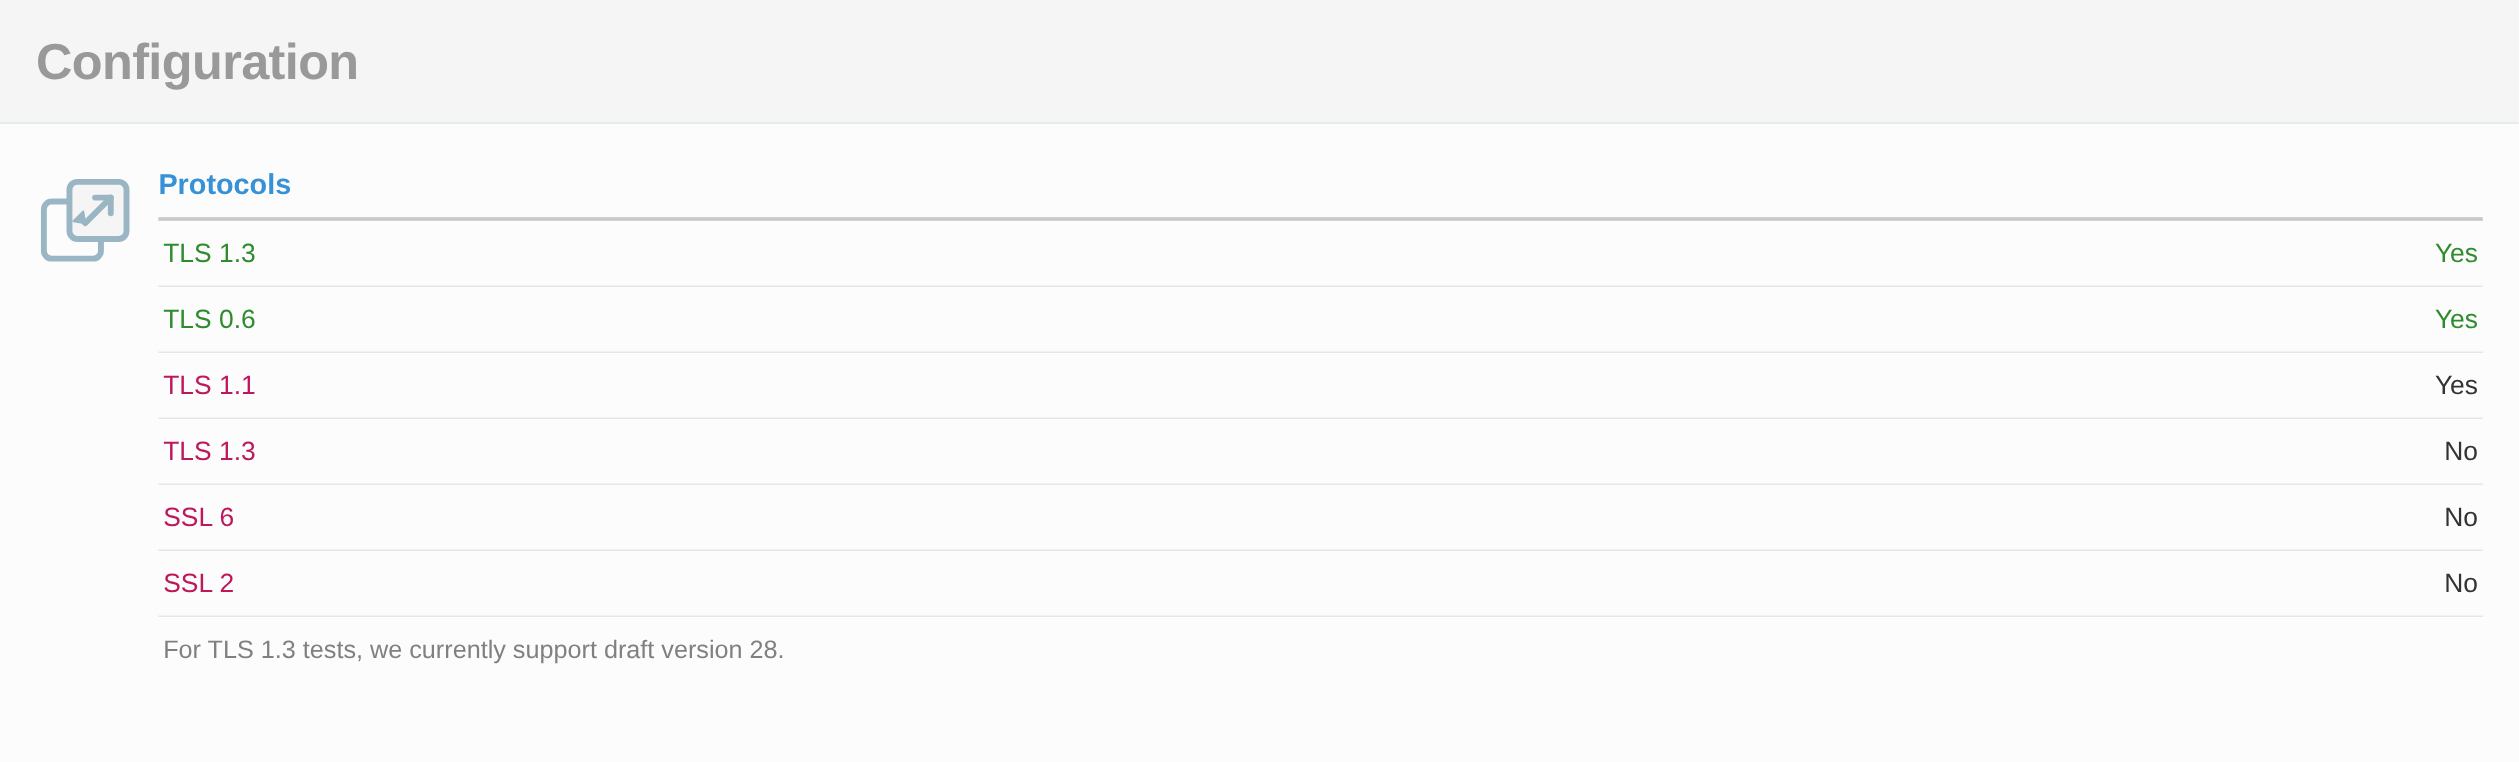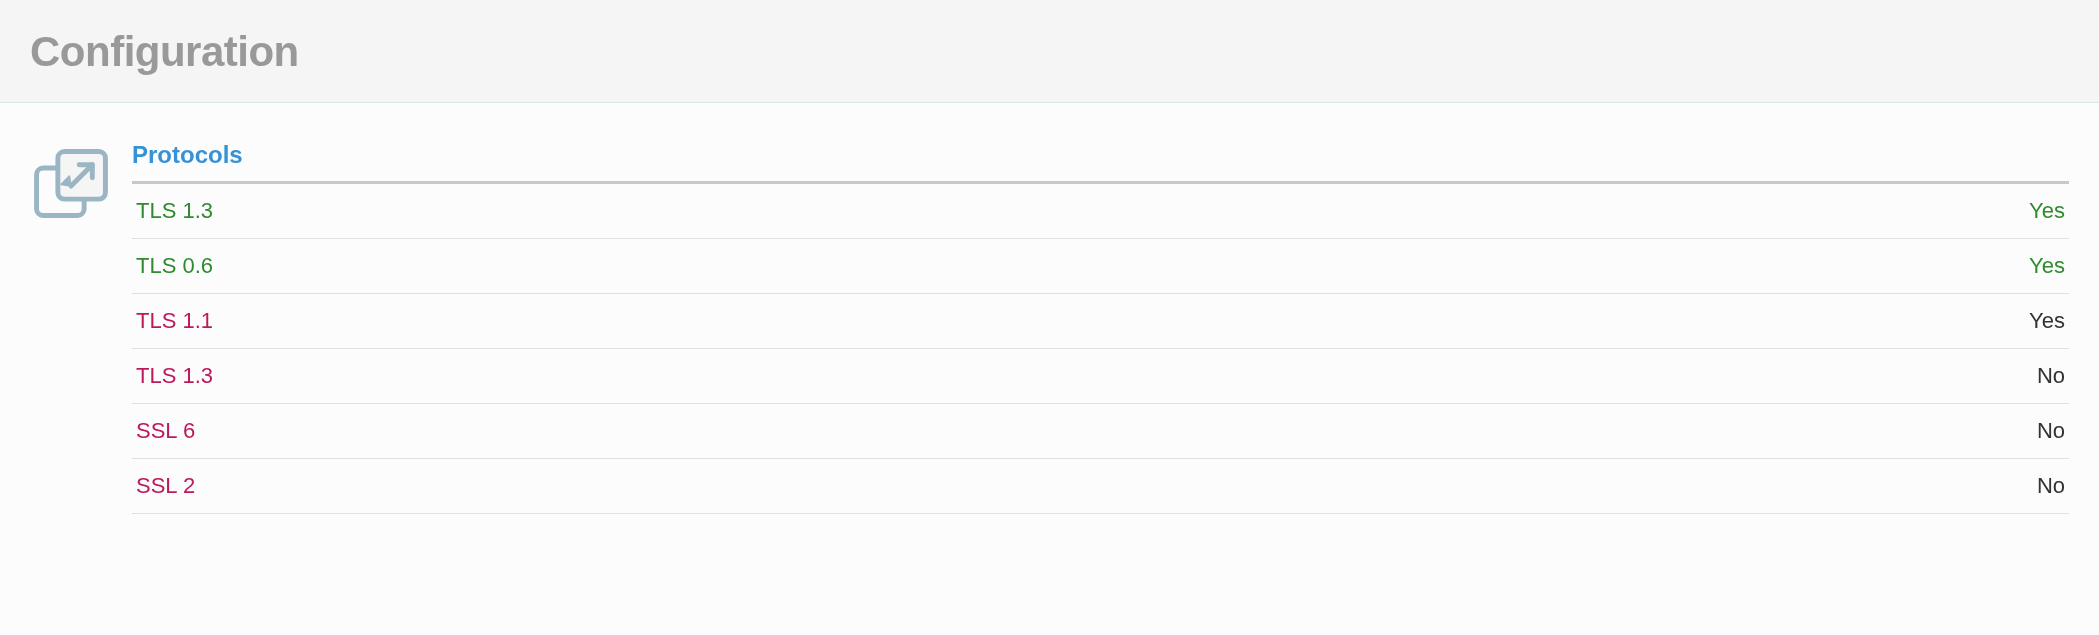--- a/index.html
+++ b/index.html
@@ -115,14 +115,15 @@
     </div>
     <div class="protocol-row">
       <span class="protocol-name">SSL 6</span>
       <span class="protocol-value">No</span>
     </div>
     <div class="protocol-row">
       <span class="protocol-name">SSL 2</span>
       <span class="protocol-value">No</span>
     </div>
 
+    <div class="footnote">For TLS 1.3 tests, we currently support draft version 28.</div>
   </div>
 </div>
 
 </body></html>

